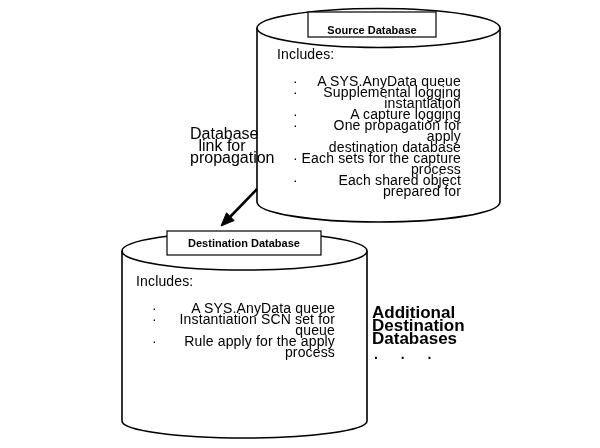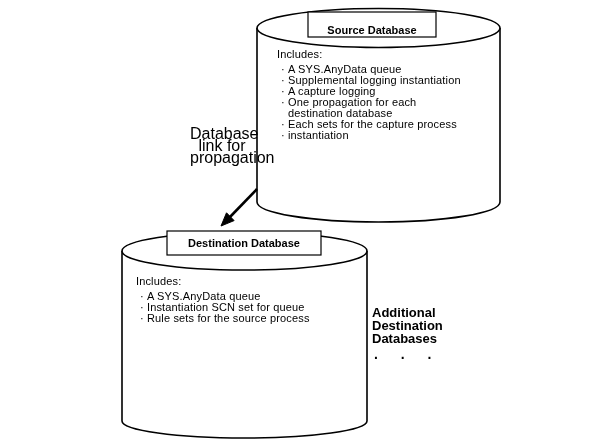--- a/index.html
+++ b/index.html
@@ -7,34 +7,34 @@
     position:relative;width:600px;height:448px;background:#fff;
     font-family:"Liberation Sans", sans-serif;color:#000;overflow:hidden;
   }
   .shapes{position:absolute;left:0;top:0;}
   .db-title{
     position:absolute;display:flex;align-items:center;justify-content:center;
     font-weight:bold;font-size:11px;text-align:center;
   }
   .src-title{left:308px;top:12px;width:128px;height:35px;}
   .dst-title{left:167px;top:231px;width:154px;height:24px;}
-  .db-body{position:absolute;font-size:11px;line-height:11px;letter-spacing:.15px;}
+  .db-body{position:absolute;font-size:14px;line-height:11px;letter-spacing:.15px;}
   .src-body{left:277px;top:49px;width:200px;}
   .dst-body{left:136px;top:276px;width:215px;}
   .includes{margin:0 0 0 0;}
-  ul.inc-list{list-style:none;margin:4px;padding:0;}
+  ul.inc-list{list-style:none;margin:16px;padding:0;text-align:right;}
   ul.inc-list li{position:relative;padding-left:7px;}
   ul.inc-list li::before{content:"\00B7";position:absolute;left:0;top:0;}
   .arrow-label{
     position:absolute;left:190px;top:128px;width:64px;
     font-size:16px;line-height:12px;text-align:center;
   }
   .additional{
     position:absolute;left:372px;top:306px;width:74px;
-    font-weight:bold;font-size:13px;line-height:13px;
+    font-weight:bold;font-size:17px;line-height:13px;
   }
   .dots{
     position:absolute;left:374px;top:346px;width:80px;
     font-weight:bold;font-size:14px;word-spacing:17px;letter-spacing:1px;
   }
 </style>
 </head>
 <body>
 
 <div class="canvas">
@@ -67,45 +67,45 @@
       <li>
         <div>A SYS.AnyData queue</div>
       </li>
       <li>
         <div>Supplemental logging instantiation</div>
       </li>
       <li>
         <div>A capture logging</div>
       </li>
       <li>
-        <div>One propagation for each</div>
+        <div>One propagation for apply</div>
         <div>destination database</div>
       </li>
       <li>
         <div>Each sets for the capture process</div>
       </li>
       <li>
-        <div>instantiation</div>
+        <div>Each shared object prepared for</div>
       </li>
     </ul>
   </div>
 
   <div class="db-title dst-title">Destination Database</div>
 
   <div class="db-body dst-body">
     <div class="includes">Includes:</div>
     <ul class="inc-list">
       <li>
         <div>A SYS.AnyData queue</div>
       </li>
       <li>
         <div>Instantiation SCN set for queue</div>
       </li>
       <li>
-        <div>Rule sets for the source process</div>
+        <div>Rule apply for the apply process</div>
       </li>
     </ul>
   </div>
 
   <div class="arrow-label">Database link for propagation</div>
 
   <div class="additional">Additional Destination Databases</div>
   <div class="dots">. . .</div>
 
 </div>

